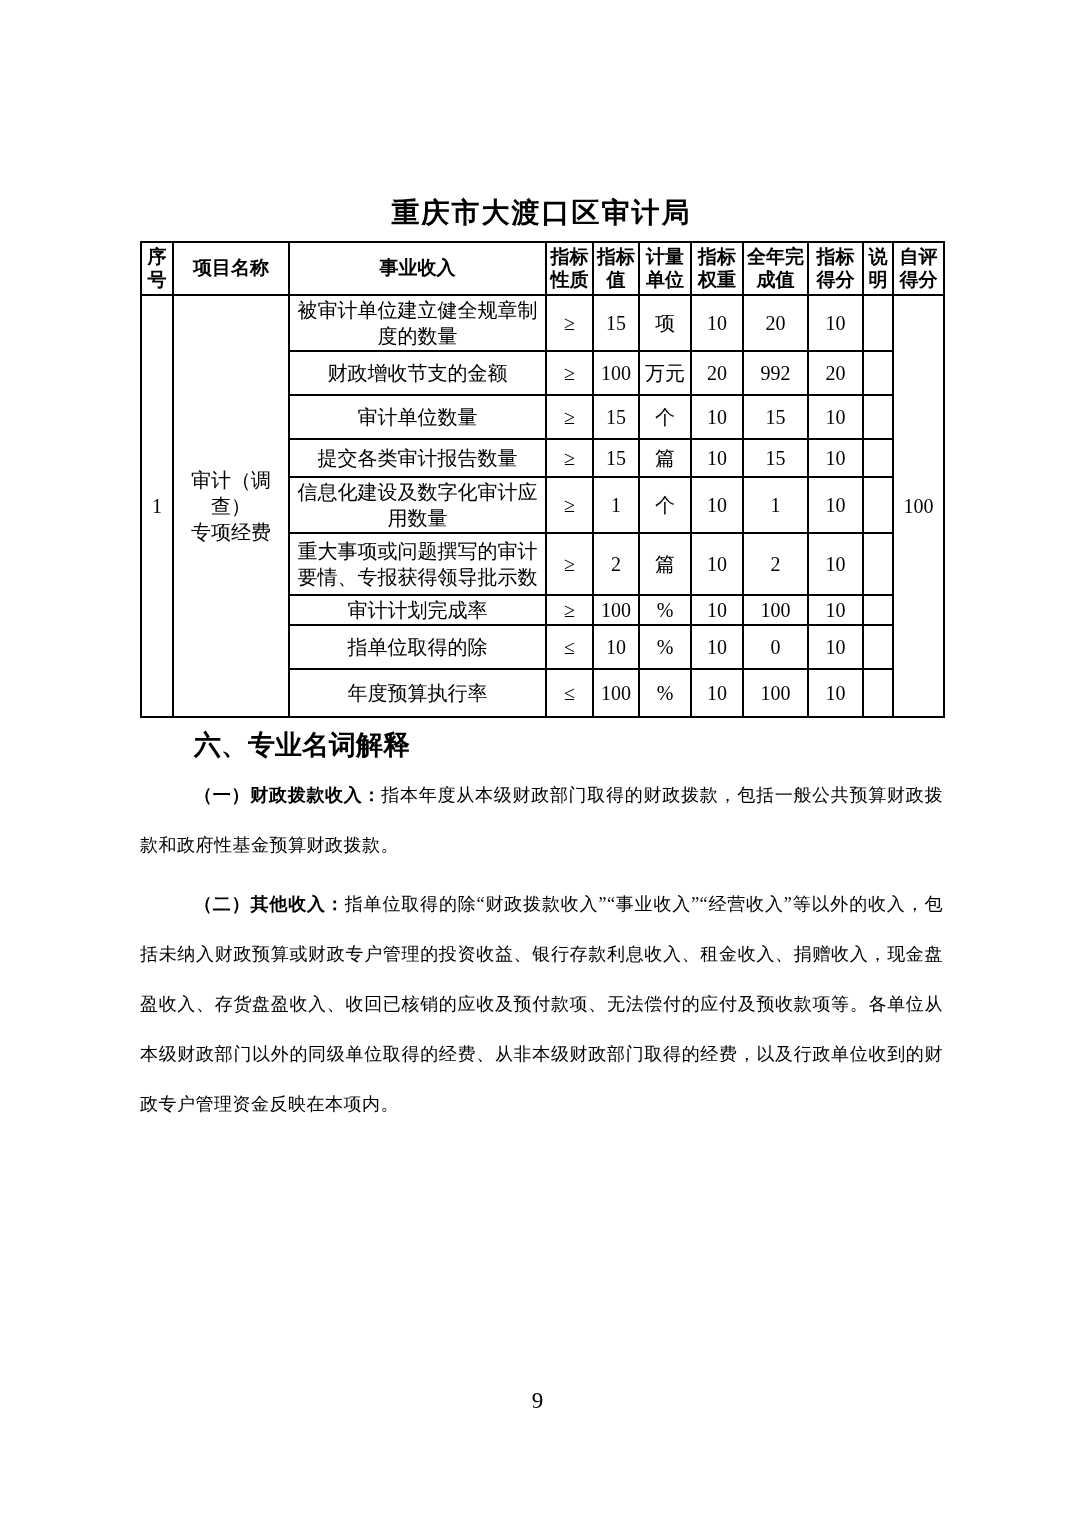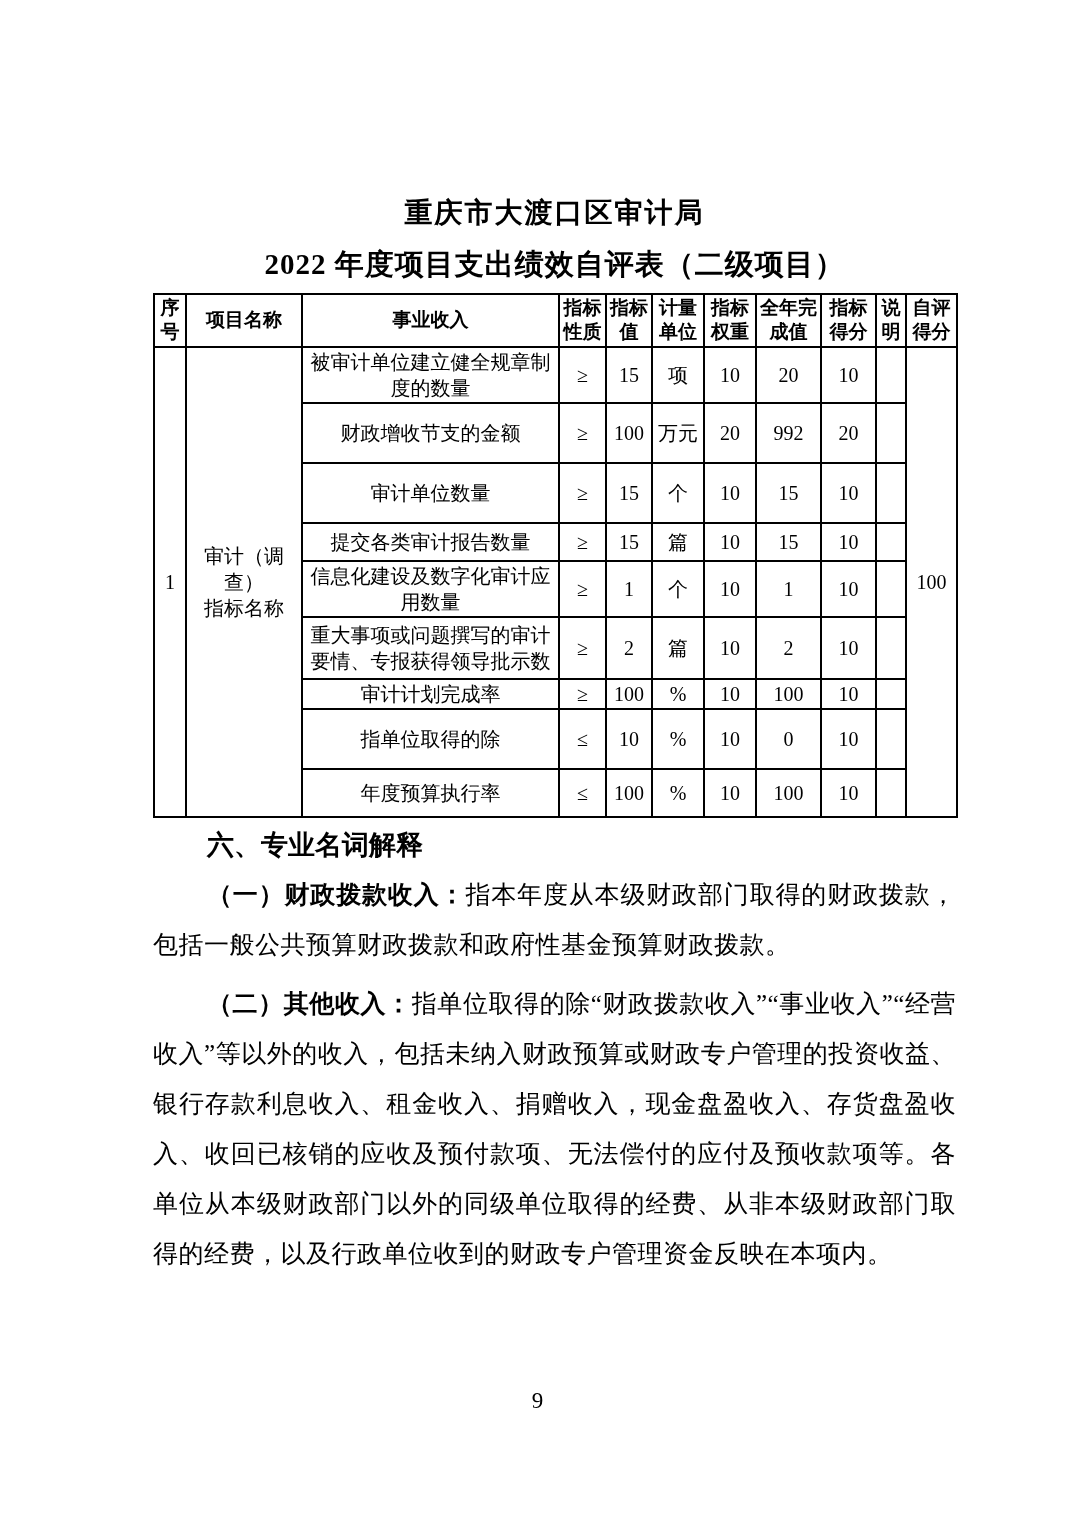--- a/index.html
+++ b/index.html
@@ -8,21 +8,21 @@
     position: relative;
     width: 1075px;
     height: 1521px;
     background: #ffffff;
     color: #000000;
     font-family: "Liberation Serif", "DejaVu Serif", serif;
     overflow: hidden;
   }
   .content {
     position: absolute;
-    left: 153px;
+    left: 140px;
     top: 0;
     width: 803px;
   }
   .title-1 {
     margin-top: 198px;
     text-align: center;
     font-size: 28px;
     font-weight: bold;
     line-height: 1.1;
     letter-spacing: 2px;
@@ -59,37 +59,37 @@
   table.eval td {
     font-size: 20px;
     line-height: 1.3;
   }
   td.ind-name {
     text-align: left;
     padding-left: 5px;
   }
   td.sym { font-size: 21px; }
   tr.h54 td { height: 54px; }
-  tr.h44 td { height: 60px; }
+  tr.h44 td { height: 44px; }
   tr.h45 td { height: 38px; }
   tr.h55 td { height: 55px; }
   tr.h62 td { height: 62px; }
   tr.h46 td { height: 30px; }
   tr.h43 td { height: 48px; }
   .section-heading {
     margin-top: 11px;
     padding-left: 54px;
     font-family: "Liberation Sans", "DejaVu Sans", sans-serif;
     font-weight: bold;
     font-size: 27px;
     line-height: 1.2;
   }
   .body-para {
     margin-top: 9px;
-    font-size: 25px;
+    font-size: 18px;
     line-height: 50px;
     text-align: justify;
     text-indent: 54px;
     letter-spacing: 0.5px;
   }
   .body-para .lead { font-weight: bold; }
   .page-number {
     position: absolute;
     left: 0;
     top: 1388px;
@@ -98,21 +98,20 @@
     font-size: 23px;
   }
 </style>
 </head>
 <body>
 
 <div class="page">
   <div class="content">
 
     <div class="title-1">重庆市大渡口区审计局</div>
-    <div class="title-2">2022 年度项目支出绩效自评表（二级项目）</div>
 
     <table class="eval">
       <colgroup>
         <col style="width:32px">
           <col style="width:116px">
           <col style="width:257px">
         <col style="width:47px">
           <col style="width:46px">
           <col style="width:52px">
         <col style="width:52px">
@@ -140,21 +139,21 @@
         <th>指标
 得分</th>
         <th>说
 明</th>
         <th>自评
 得分</th>
       </tr>
       <tr class="h54">
         <td rowspan="9">1</td>
         <td rowspan="9">审计（调查）
-指标名称</td>
+专项经费</td>
         <td class="ind-name">被审计单位建立健全规章制
 度的数量</td>
         <td class="sym">≥</td>
         <td>15</td>
         <td>项</td>
         <td>10</td>
         <td>20</td>
         <td>10</td>
         <td></td>
         <td rowspan="9">100</td>

